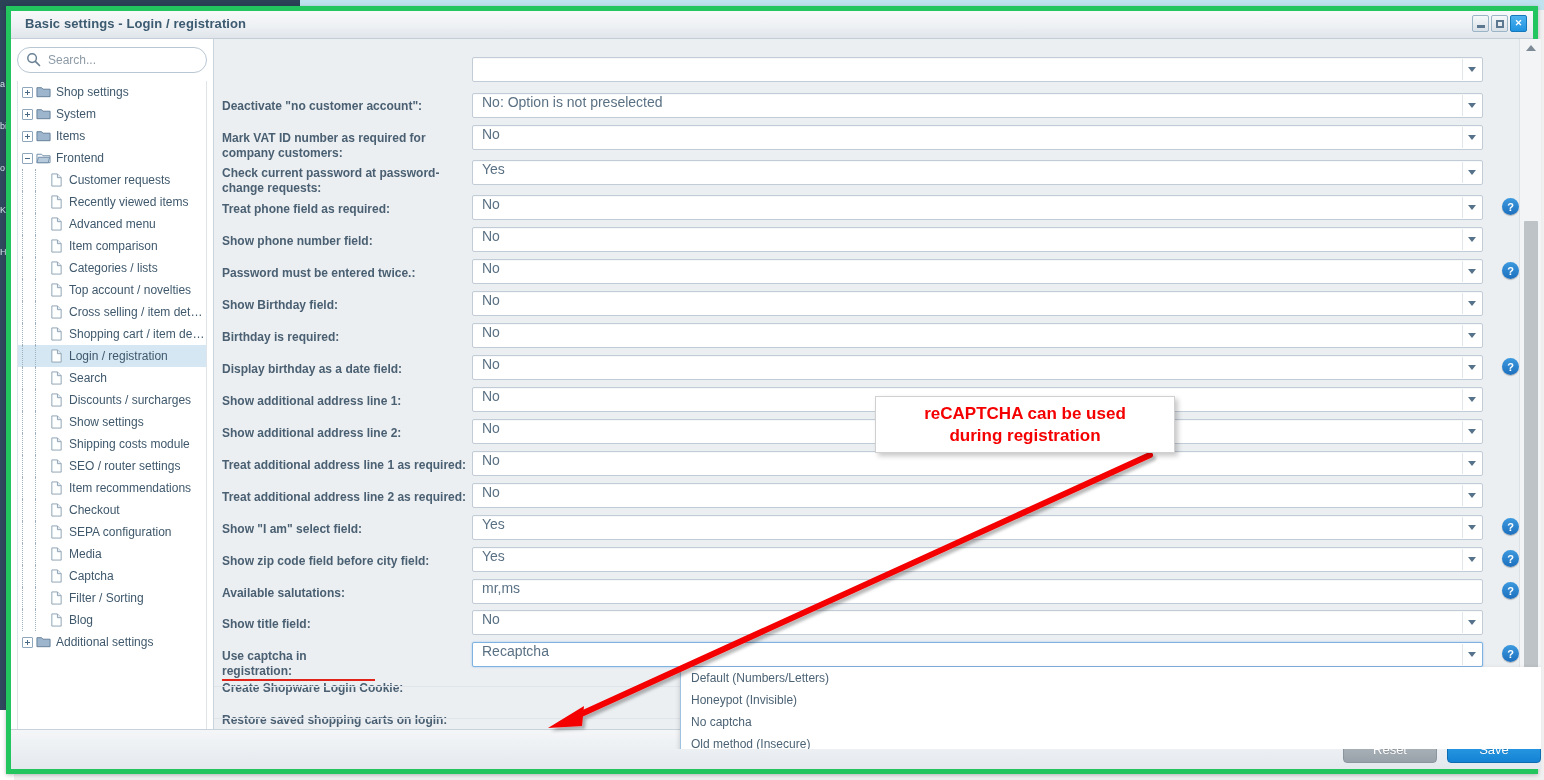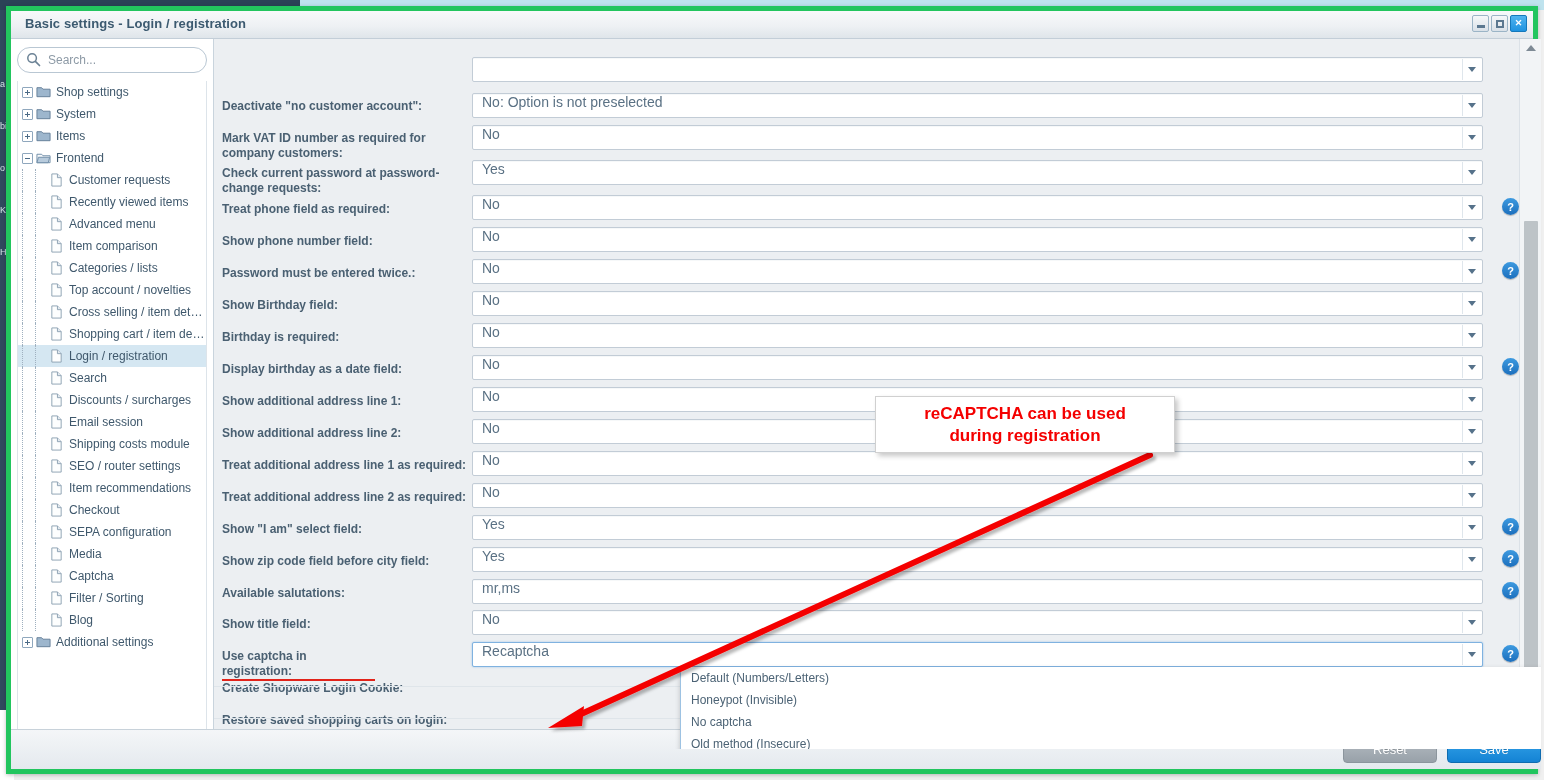--- a/index.html
+++ b/index.html
@@ -433,21 +433,21 @@
             </svg>
             <span class="tree-label">Discounts / surcharges</span>
           </div>
           <div class="tree-row">
             <span class="indent1"></span>
             <span class="dotted"></span>
             <svg viewBox="0 0 14 15" class="ico">
               <path d="M2 1h6l4 4v9H2z" fill="#fdfefe" stroke="#8ba0b2" stroke-width="1"></path>
               <path d="M8 1v4h4" fill="#e4ebf1" stroke="#8ba0b2" stroke-width="1"></path>
             </svg>
-            <span class="tree-label">Email session</span>
+            <span class="tree-label">Show settings</span>
           </div>
           <div class="tree-row">
             <span class="indent1"></span>
             <span class="dotted"></span>
             <svg viewBox="0 0 14 15" class="ico">
               <path d="M2 1h6l4 4v9H2z" fill="#fdfefe" stroke="#8ba0b2" stroke-width="1"></path>
               <path d="M8 1v4h4" fill="#e4ebf1" stroke="#8ba0b2" stroke-width="1"></path>
             </svg>
             <span class="tree-label">Shipping costs module</span>
           </div>

